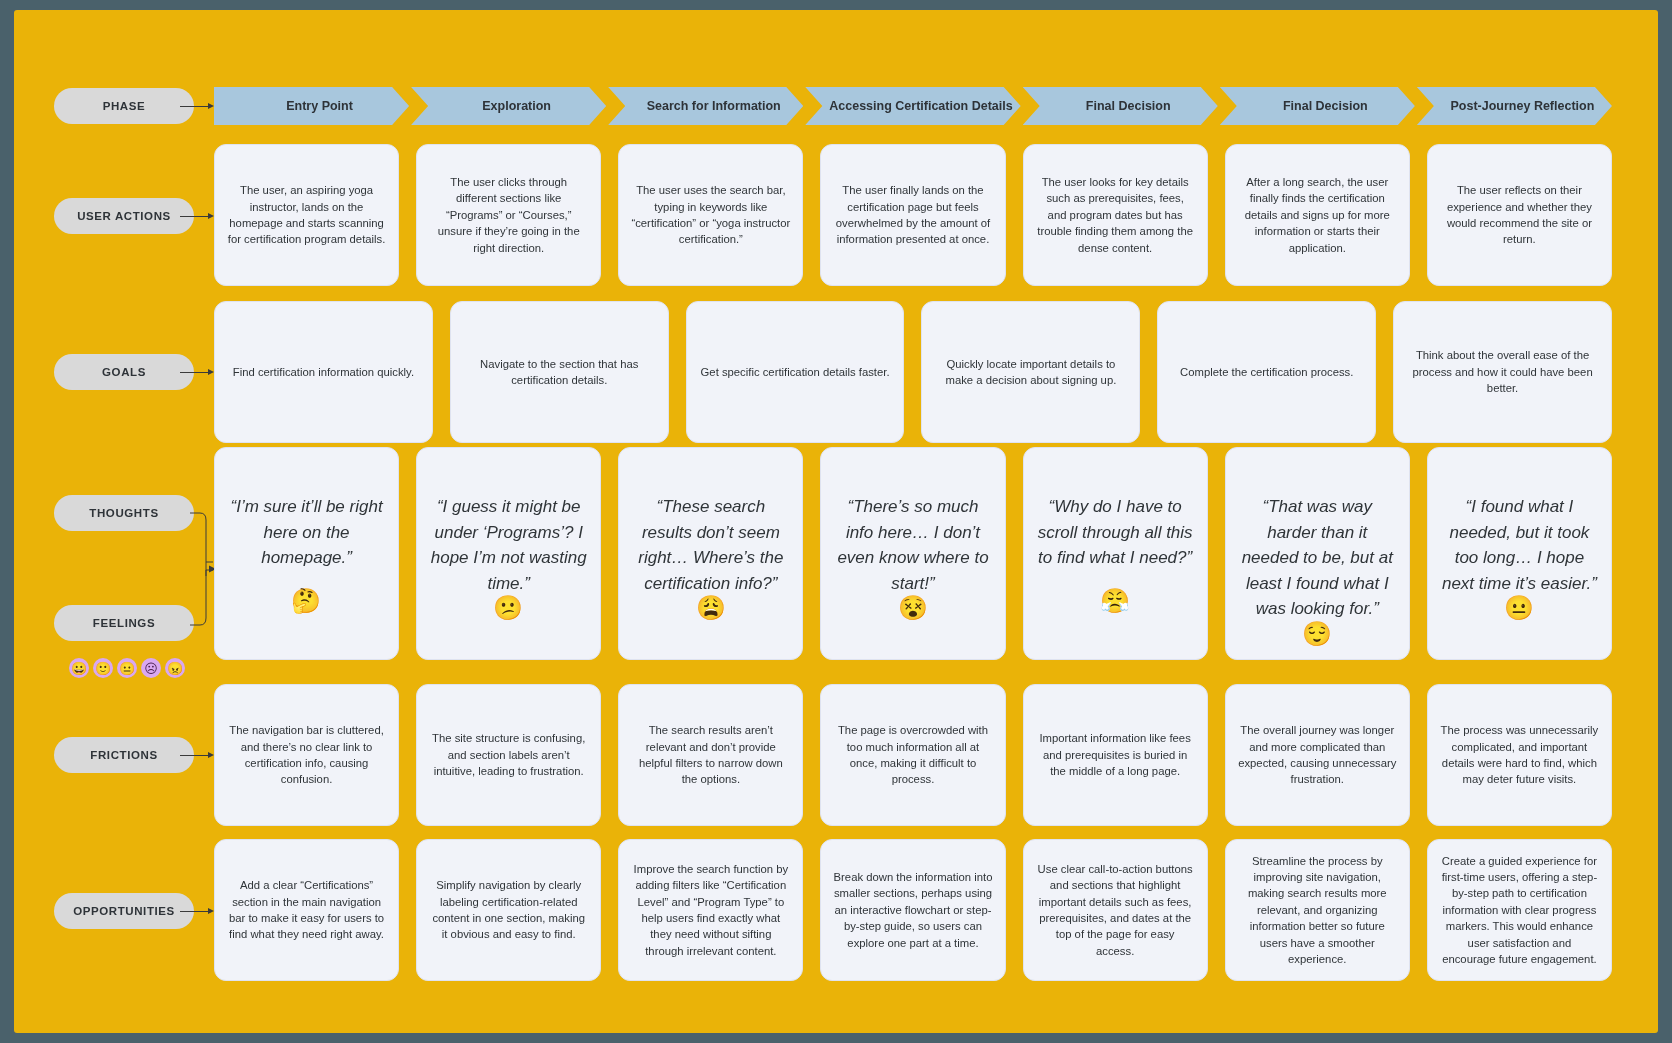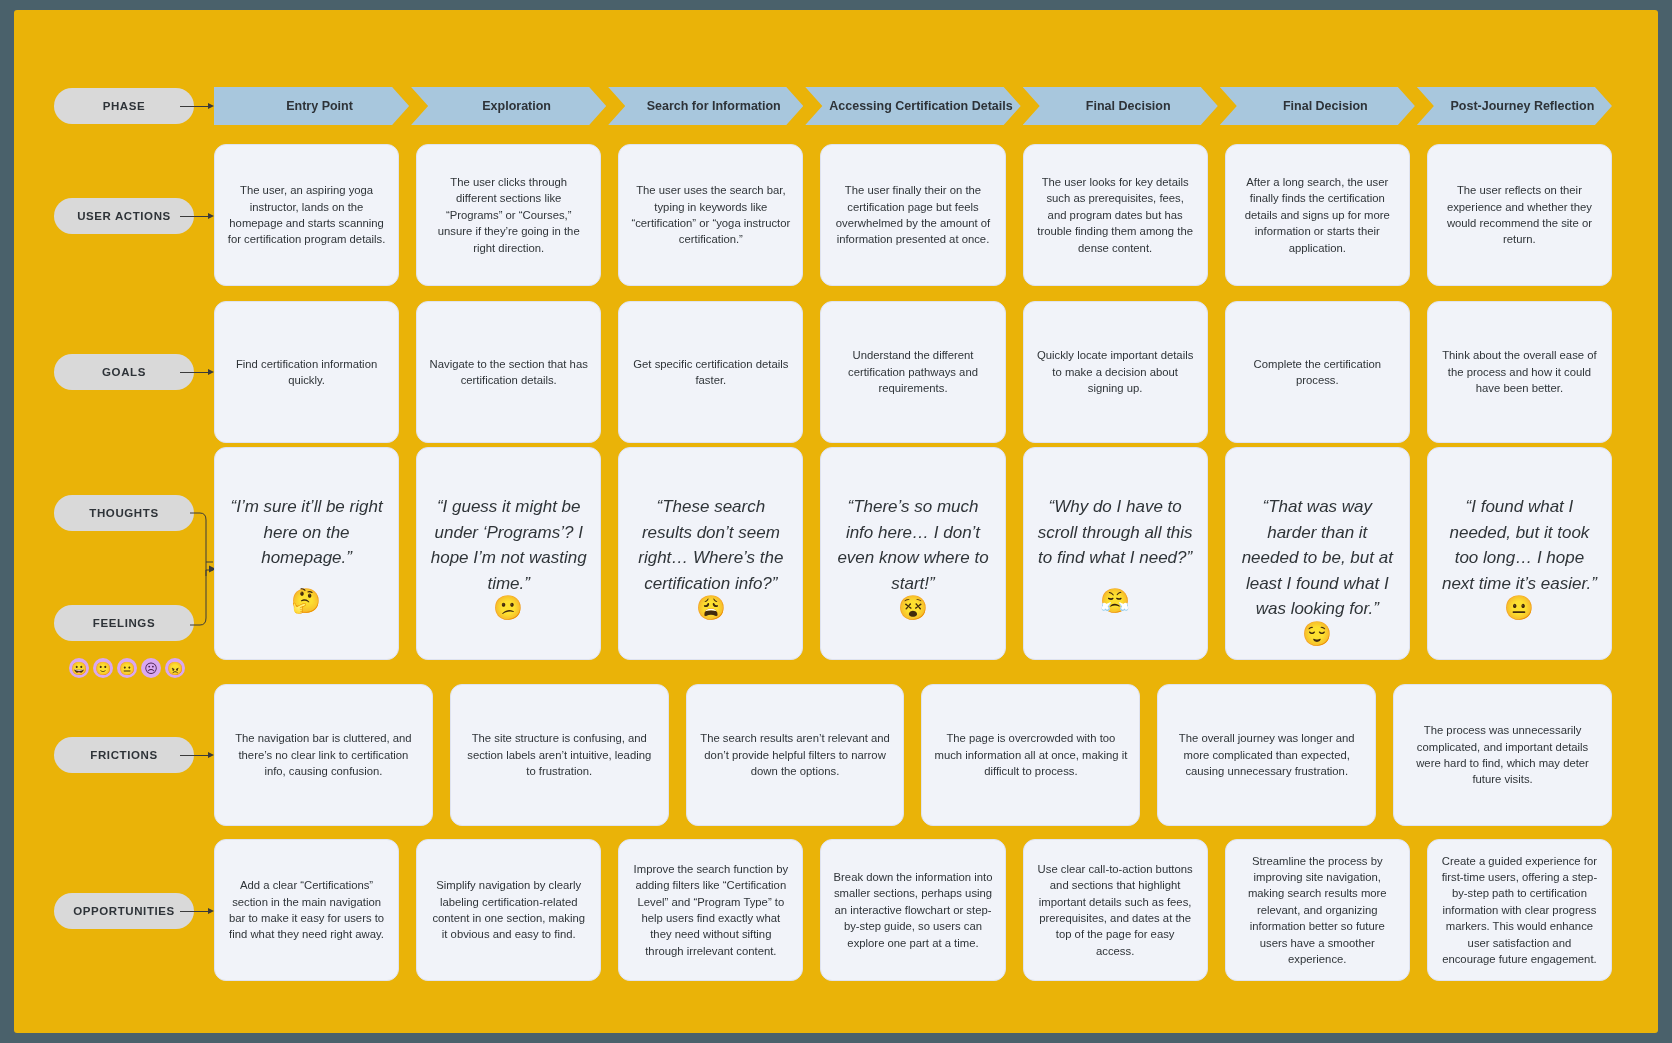--- a/index.html
+++ b/index.html
@@ -184,38 +184,37 @@
     <div class="pill">USER ACTIONS</div>
   </div>
   <div class="arrow" style="left:166px; top:200px;">
     <div class="shaft"></div>
       <div class="head"></div>
   </div>
   <div class="cards" style="top:134px; height:142px;">
     <div class="card">The user, an aspiring yoga instructor, lands on the homepage and starts scanning for certification program details.</div>
     <div class="card">The user clicks through different sections like “Programs” or “Courses,” unsure if they’re going in the right direction.</div>
     <div class="card">The user uses the search bar, typing in keywords like “certification” or “yoga instructor certification.”</div>
-    <div class="card">The user finally their on the certification page but feels overwhelmed by the amount of information presented at once.</div>
+    <div class="card">The user finally lands on the certification page but feels overwhelmed by the amount of information presented at once.</div>
     <div class="card">The user looks for key details such as prerequisites, fees, and program dates but has trouble finding them among the dense content.</div>
     <div class="card">After a long search, the user finally finds the certification details and signs up for more information or starts their application.</div>
     <div class="card">The user reflects on their experience and whether they would recommend the site or return.</div>
   </div>
 
   <div class="label-col" style="left:30px; top:343px; height:38px;">
     <div class="pill">GOALS</div>
   </div>
   <div class="arrow" style="left:166px; top:356px;">
     <div class="shaft"></div>
       <div class="head"></div>
   </div>
   <div class="cards" style="top:291px; height:142px;">
     <div class="card">Find certification information quickly.</div>
     <div class="card">Navigate to the section that has certification details.</div>
     <div class="card">Get specific certification details faster.</div>
-    <div class="card">Understand the different certification pathways and requirements.</div>
     <div class="card">Quickly locate important details to make a decision about signing up.</div>
     <div class="card">Complete the certification process.</div>
     <div class="card">Think about the overall ease of the process and how it could have been better.</div>
   </div>
 
   <div class="label-col" style="left:30px; top:484px; height:38px;">
     <div class="pill">THOUGHTS</div>
   </div>
   <div class="label-col" style="left:30px; top:594px; height:38px;">
     <div class="pill">FEELINGS</div>
@@ -274,20 +273,21 @@
   </div>
   <div class="arrow" style="left:166px; top:739px;">
     <div class="shaft"></div>
       <div class="head"></div>
   </div>
   <div class="cards" style="top:674px; height:142px;">
     <div class="card">The navigation bar is cluttered, and there’s no clear link to certification info, causing confusion.</div>
     <div class="card">The site structure is confusing, and section labels aren’t intuitive, leading to frustration.</div>
     <div class="card">The search results aren’t relevant and don’t provide helpful filters to narrow down the options.</div>
     <div class="card">The page is overcrowded with too much information all at once, making it difficult to process.</div>
+    <div class="card">Important information like fees and prerequisites is buried in the middle of a long page.</div>
     <div class="card">The overall journey was longer and more complicated than expected, causing unnecessary frustration.</div>
     <div class="card">The process was unnecessarily complicated, and important details were hard to find, which may deter future visits.</div>
   </div>
 
   <div class="label-col" style="left:30px; top:882px; height:38px;">
     <div class="pill">OPPORTUNITIES</div>
   </div>
   <div class="arrow" style="left:166px; top:895px;">
     <div class="shaft"></div>
       <div class="head"></div>

